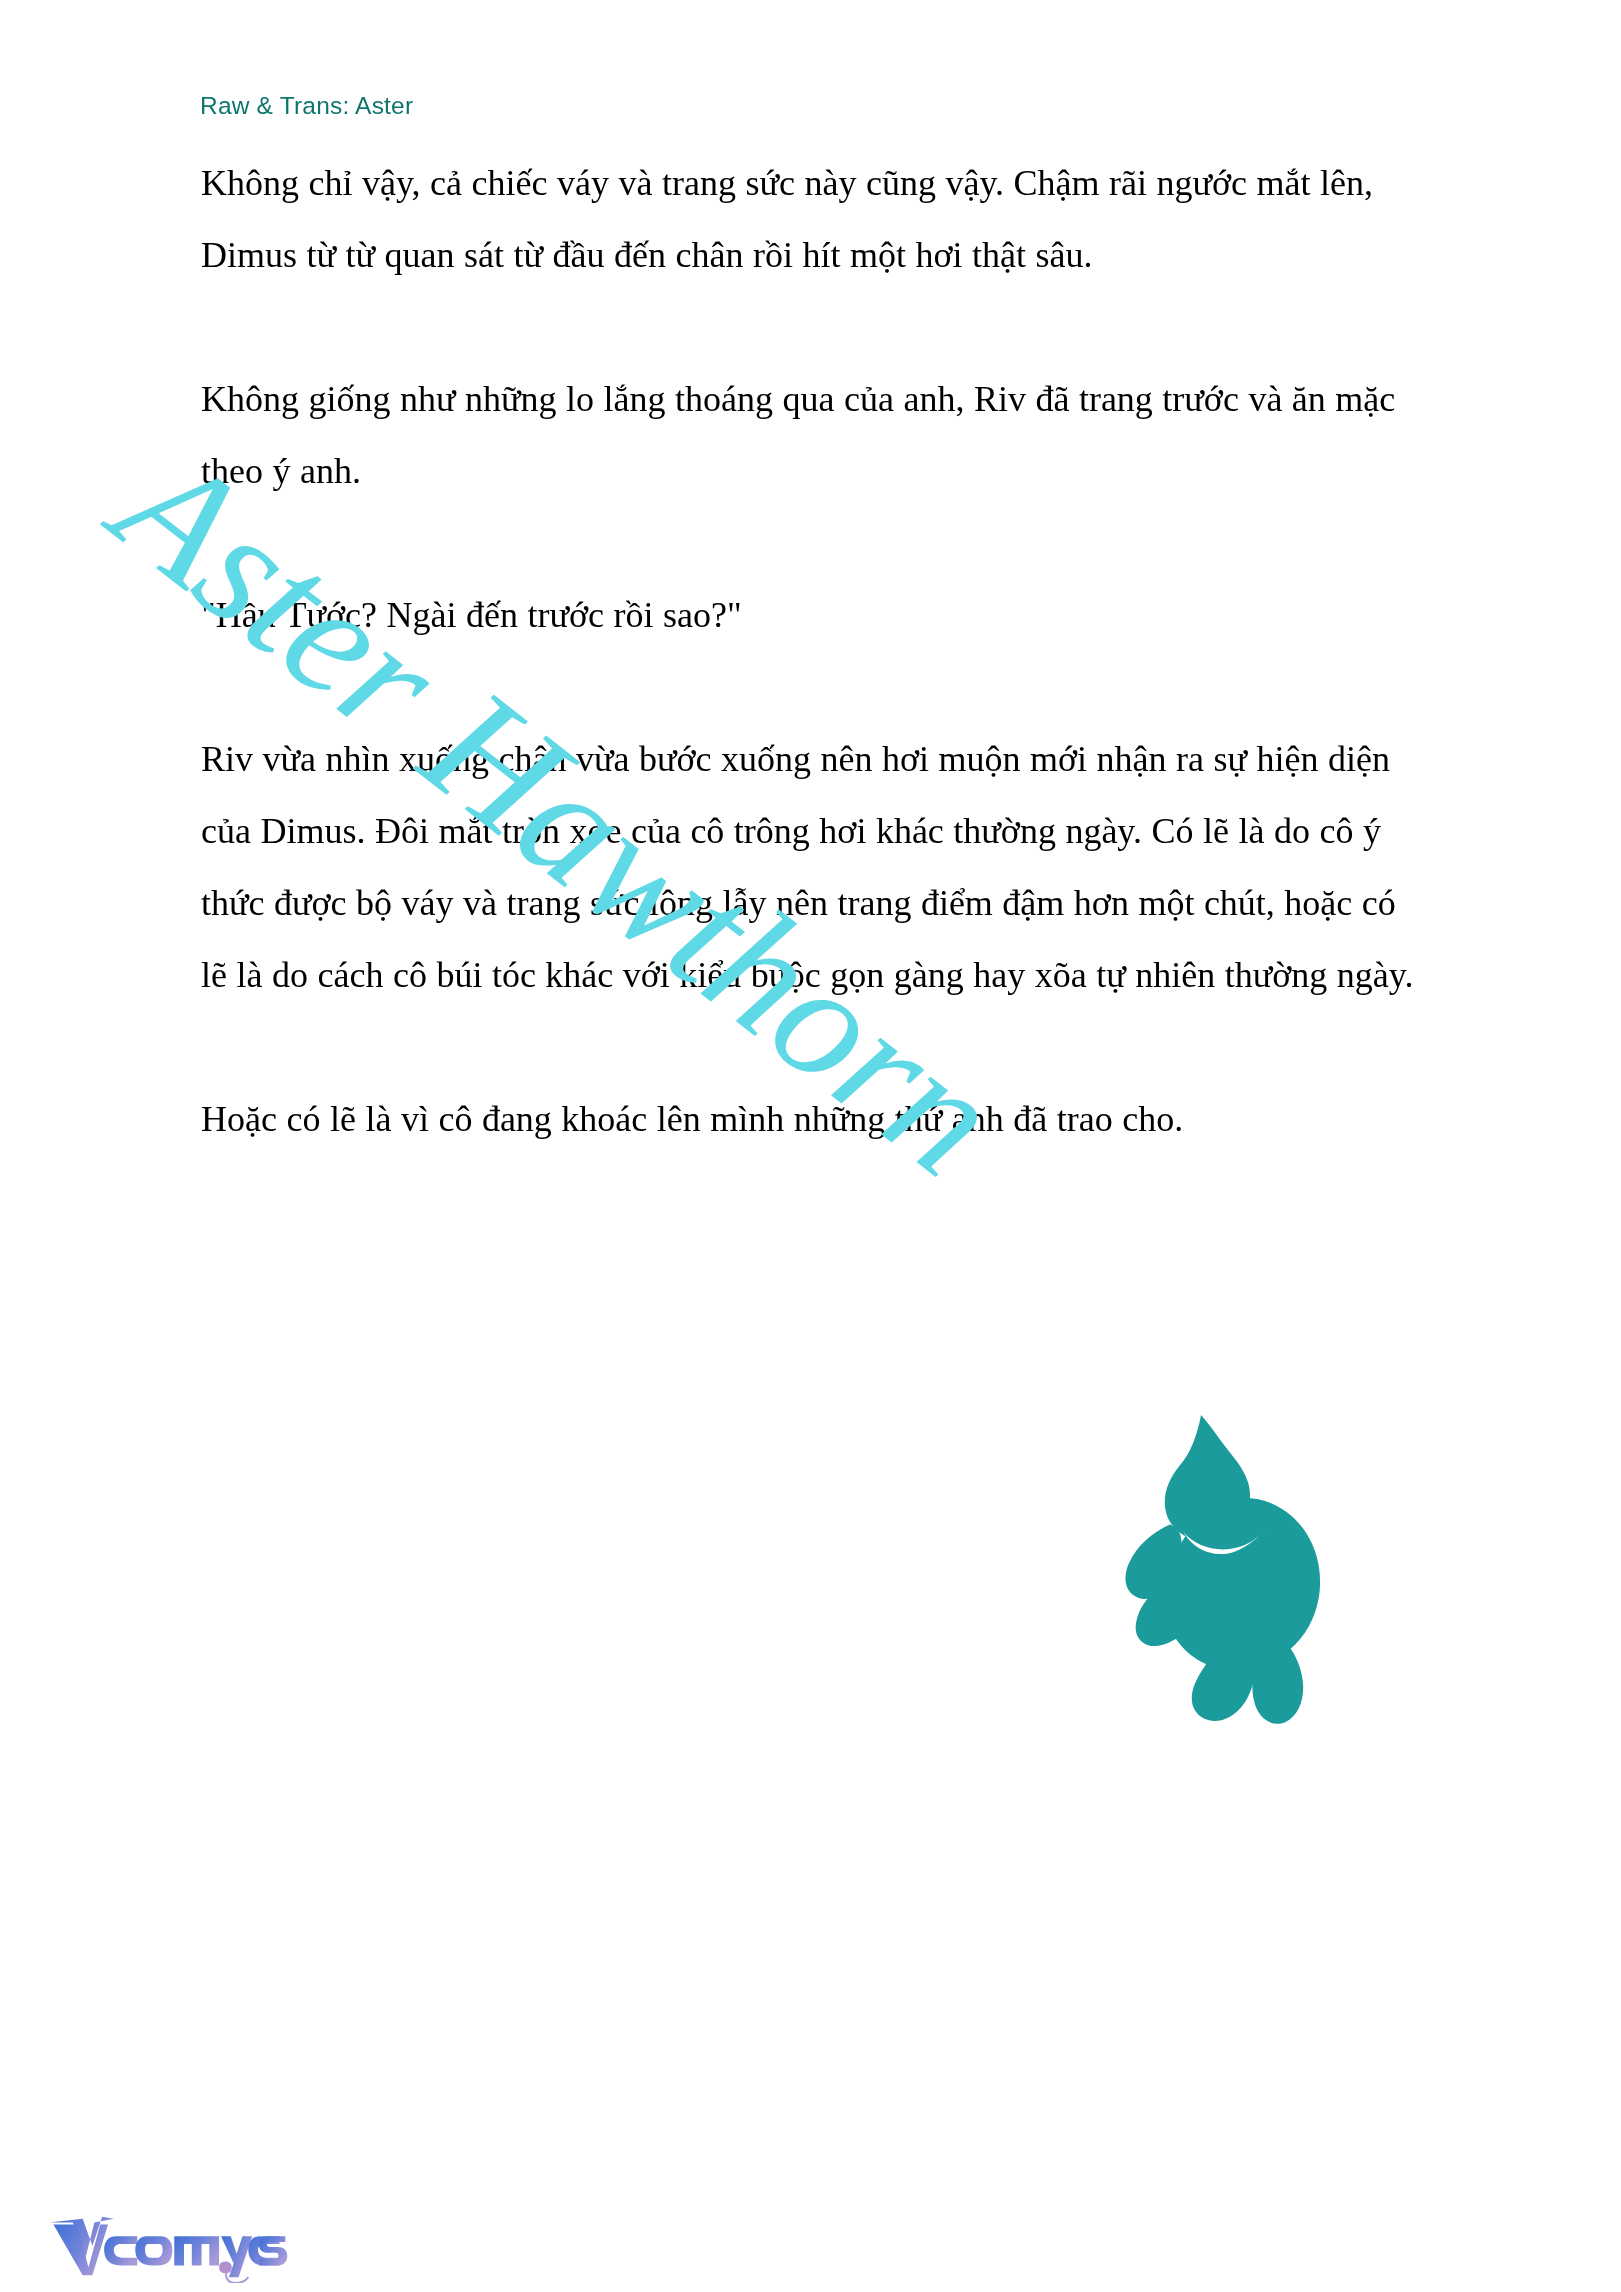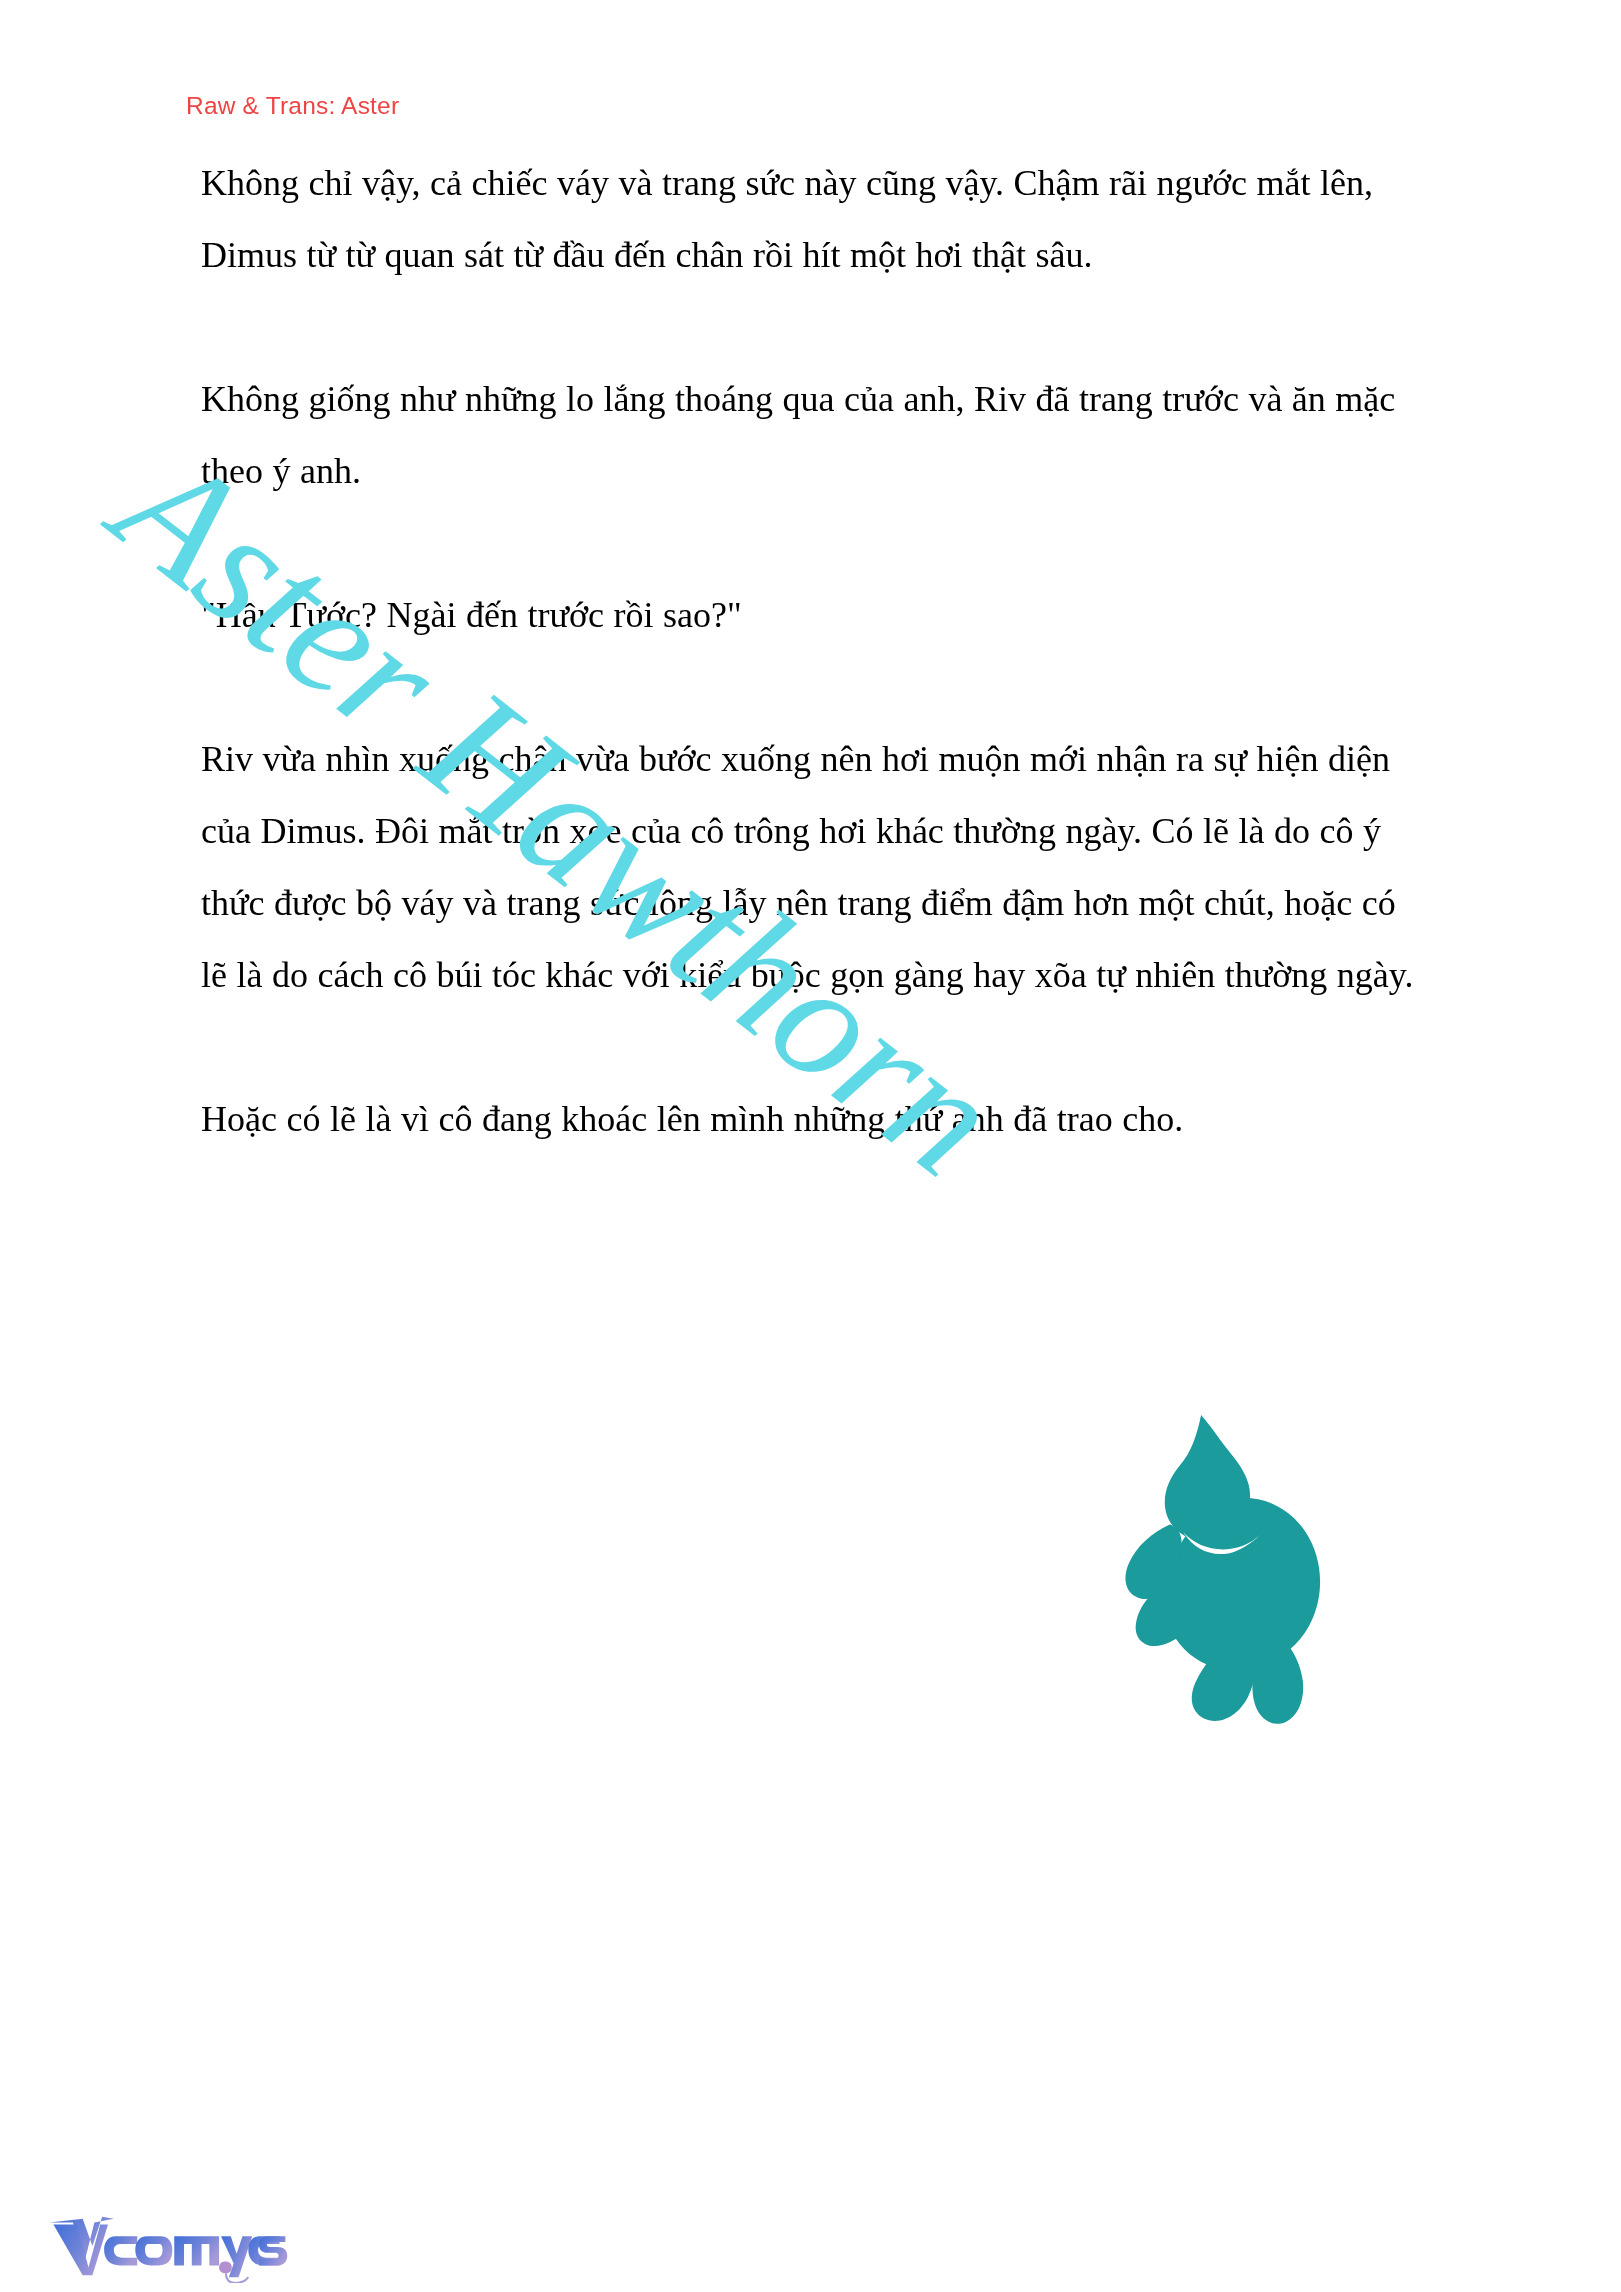--- a/index.html
+++ b/index.html
@@ -15,26 +15,26 @@
     position: relative;
     width: 1621px;
     height: 2293px;
     background: #ffffff;
     overflow: hidden;
   }
 
   
   .doc-header {
     position: absolute;
-    left: 186px;
+    left: 200px;
     top: 92px;
     font-family: "Liberation Sans", "DejaVu Sans", sans-serif;
     font-size: 24.5px;
     font-weight: 400;
-    color: #ef4444;
+    color: #0f766e;
     letter-spacing: 0.2px;
     white-space: nowrap;
   }
 
   
   .watermark-text {
     position: absolute;
     left: 192px;
     top: 421px;
     font-family: "Liberation Serif", "DejaVu Serif", serif;

